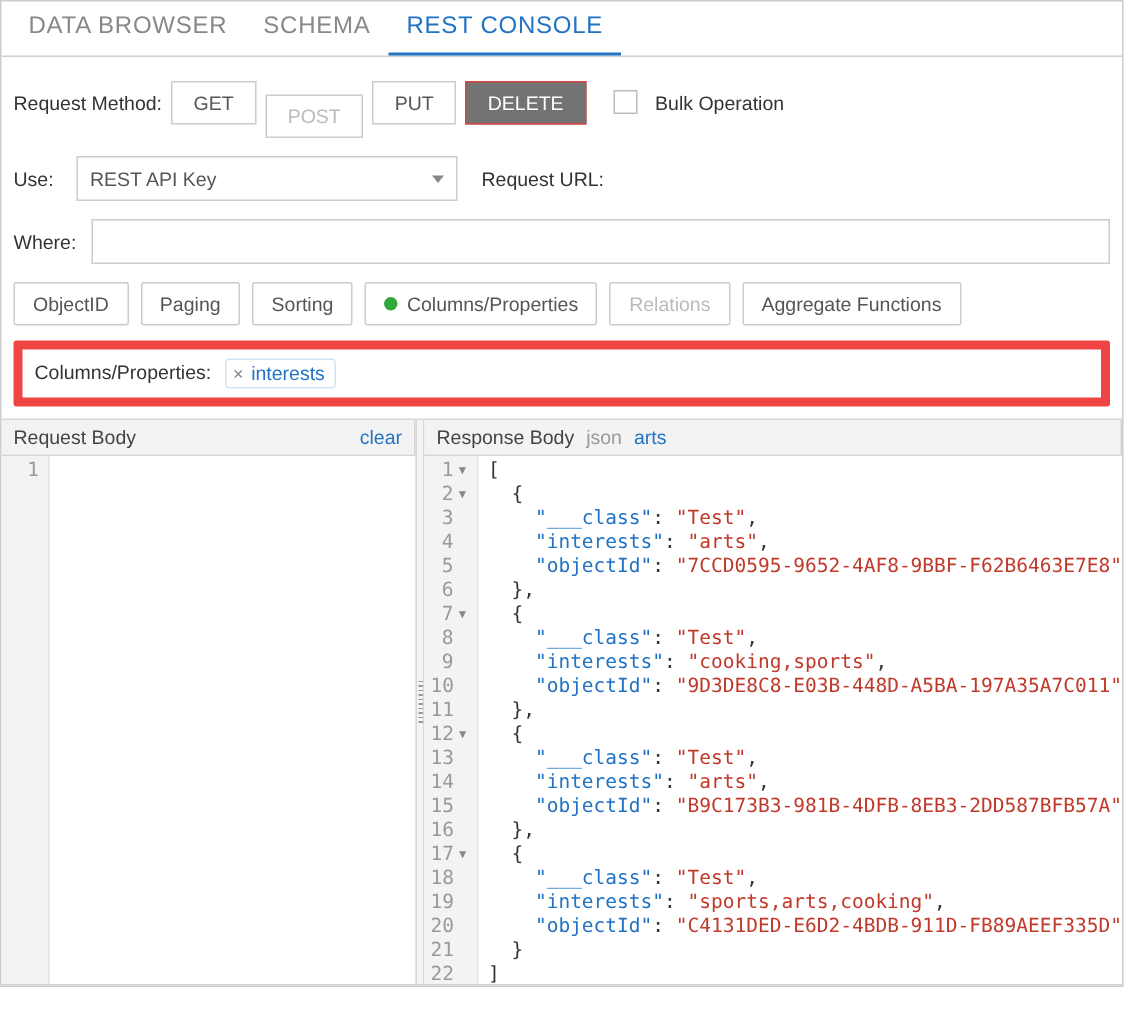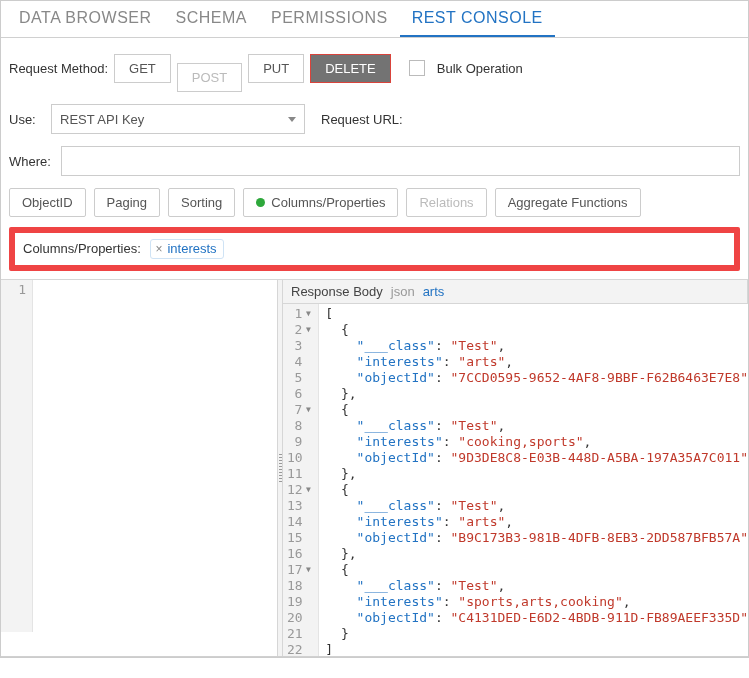--- a/index.html
+++ b/index.html
@@ -40,21 +40,20 @@
 .chk { width:16px; height:16px; border:1px solid #bbb; background:#fff; display:inline-block; margin-left:12px;}
 .flex1 { flex:1; }
 .clearlnk { margin-left:auto;}
 </style>
 </head>
 <body>
 
 <div class="tabs">
   <div class="tab">DATA BROWSER</div>
   <div class="tab">SCHEMA</div>
-  <div class="tab">PERMISSIONS</div>
   <div class="tab active">REST CONSOLE</div>
 </div>
 
 <div class="row">
   <span class="lbl">Request Method:</span>
   <button class="btn">GET</button>
   <button class="btn disabled">POST</button>
   <button class="btn">PUT</button>
   <button class="btn danger">DELETE</button>
   <span class="chk"></span>
@@ -91,20 +90,24 @@
   <span class="lbl">Columns/Properties:</span>
   <span class="tag">
     <span class="x">×</span>
     <span>interests</span>
   </span>
 </div>
 
 <div class="panels">
 
   <div class="panel" style="flex:0 0 276px;">
+    <div class="panel-hd">
+      <span class="title">Request Body</span>
+      <span class="linkish clearlnk">clear</span>
+    </div>
     <div class="editor">
       <div class="gutter">
           <div class="gl">1</div>
         </div>
       <div class="code"> </div>
     </div>
   </div>
 
   <div class="grip"></div>
 

